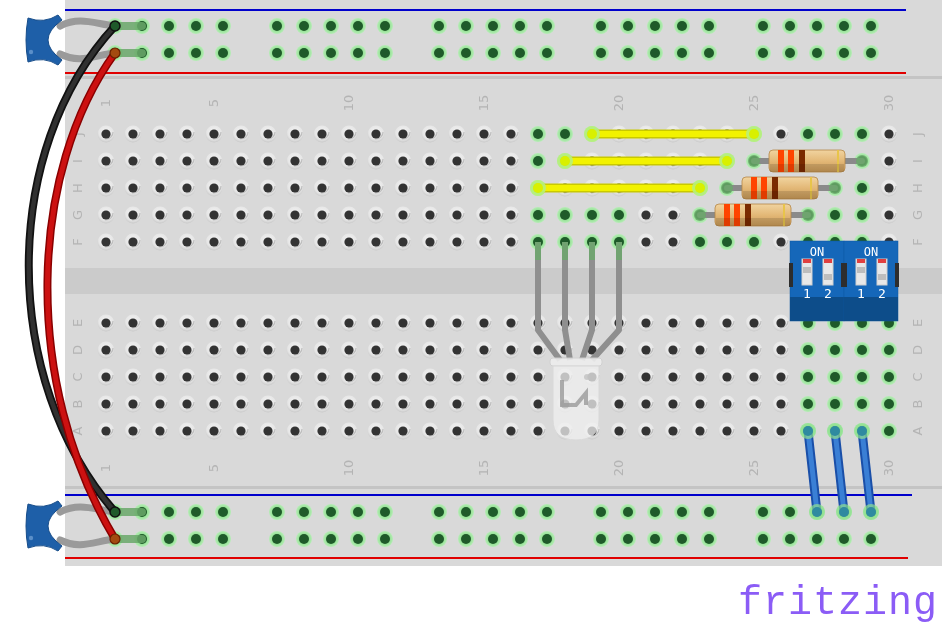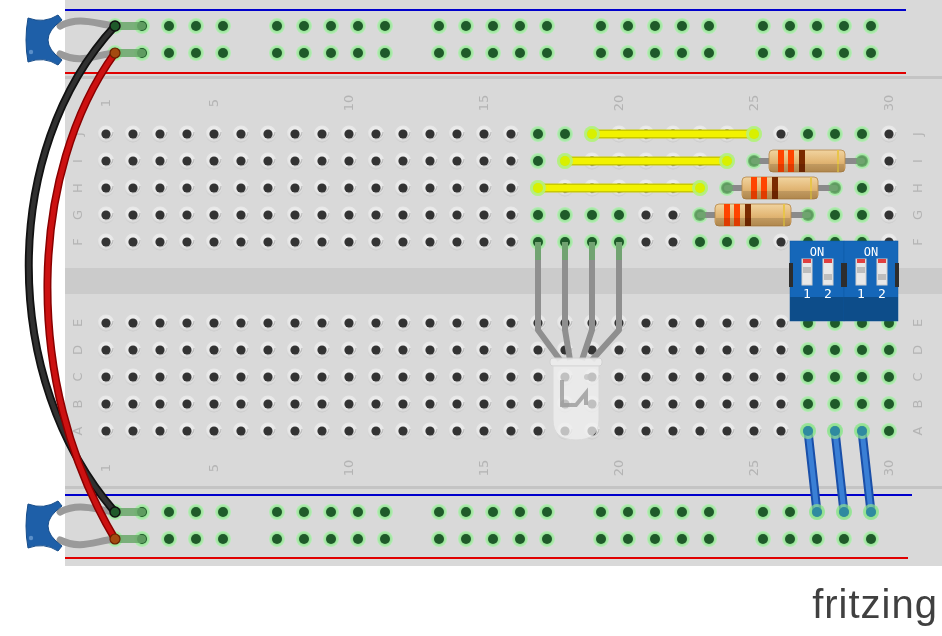--- a/index.html
+++ b/index.html
@@ -1,18 +1,18 @@
 <!DOCTYPE html>
 <html><head>
 <meta charset="utf-8">
 <style>
   html, body { margin:0; padding:0; background:#ffffff; }
   body { width:942px; height:636px; overflow:hidden; position:relative; font-family:"DejaVu Sans", sans-serif; }
   #stage { position:absolute; left:0; top:0; width:942px; height:636px; }
-  .logo { position:absolute; right:4px; top:584px; font-family:Liberation Sans, sans-serif; font-size:40px; color:#404040; letter-spacing:1px; line-height:1; }
+  .logo { position:absolute; right:4px; top:584px; font-family:Liberation Mono, monospace; font-size:40px; color:#8b5cf6; letter-spacing:1px; line-height:1; }
   .lbl { font-family:"DejaVu Sans", sans-serif; fill:#b4b4b4; font-size:13px; }
 </style>
 </head>
 <body>
 
 <svg id="stage" width="942" height="636" viewBox="0 0 942 636" xmlns="http://www.w3.org/2000/svg">
   <defs>
     <radialGradient id="holeRing" cx="50%" cy="40%" r="60%">
       <stop offset="0%" stop-color="#f4f4f4"></stop>
       <stop offset="70%" stop-color="#e6e6e6"></stop>

